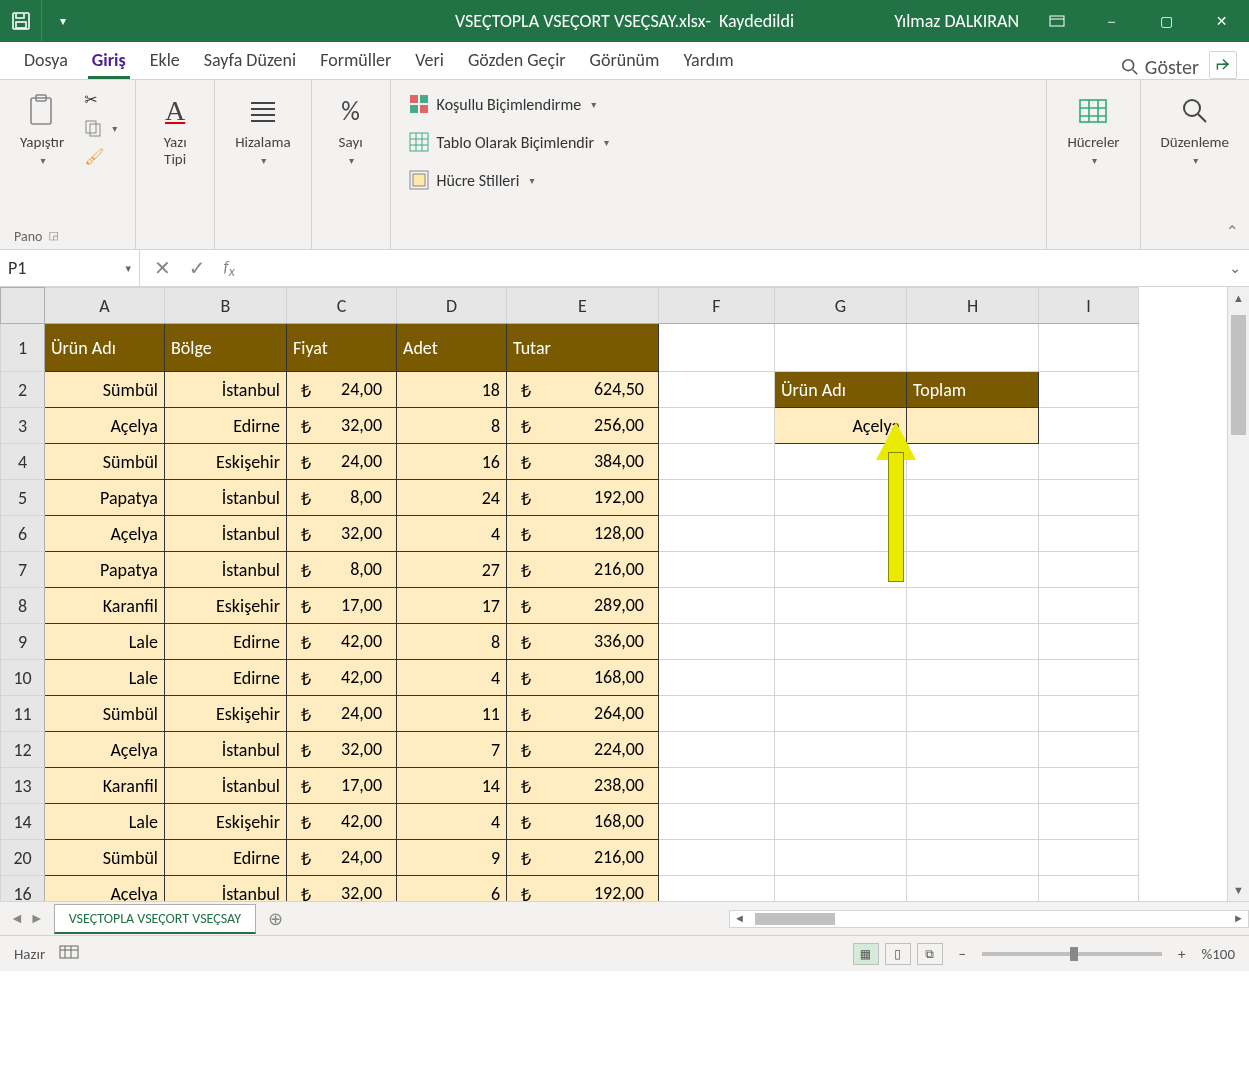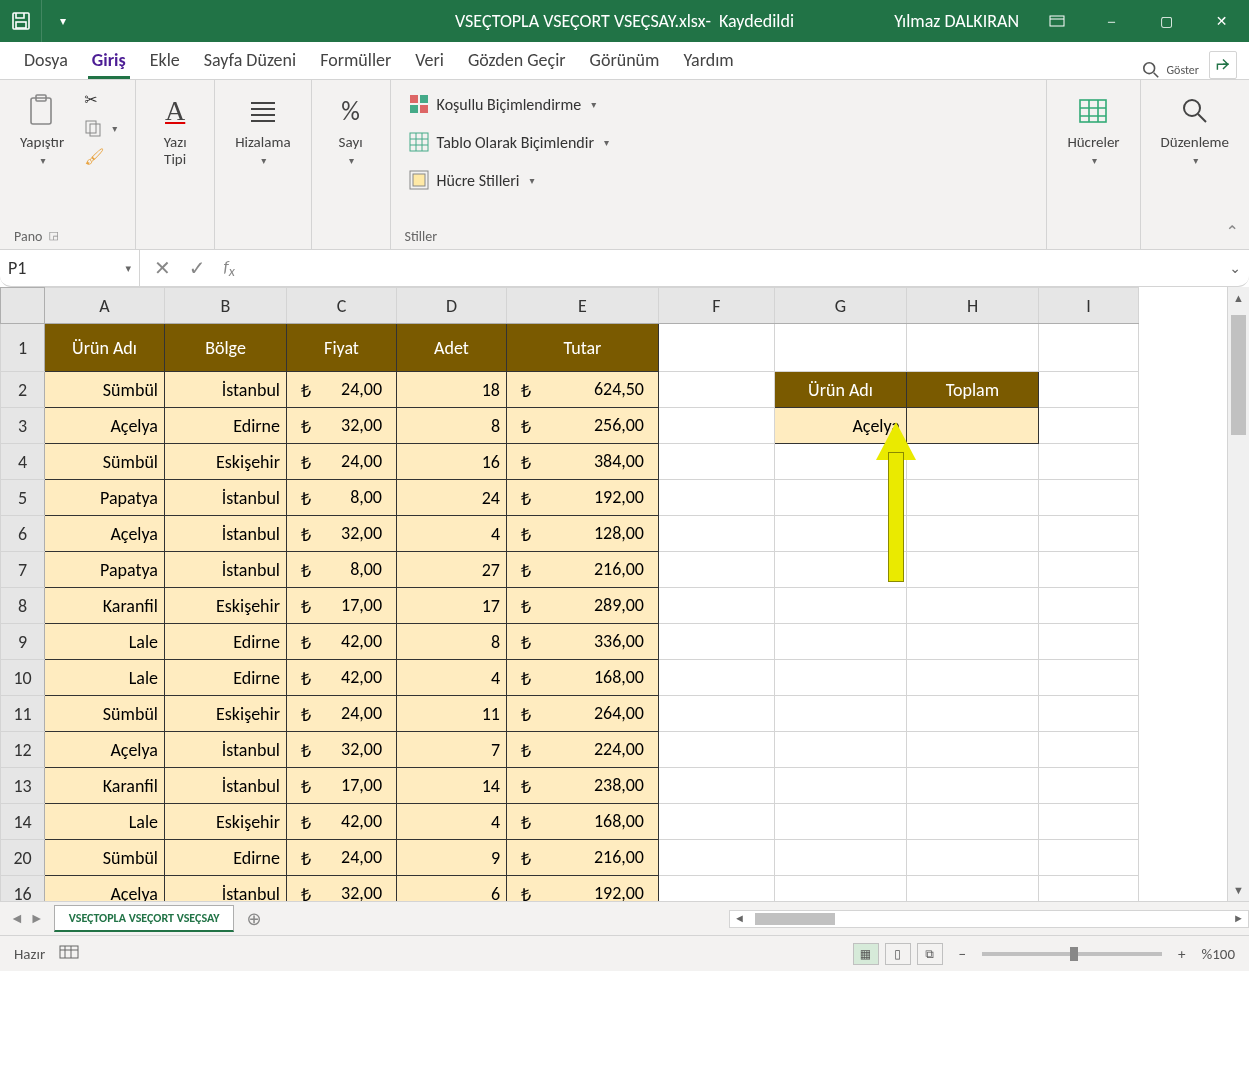--- a/index.html
+++ b/index.html
@@ -13,39 +13,39 @@
 .title-bar .fname .saved { color:#fff; margin-left:8px;}
 .title-bar .user { margin-left:auto; font-size:18px; padding-right:10px;}
 .title-bar .win-btn { width:55px; height:42px; display:flex; align-items:center; justify-content:center; font-size:14px;}
 
 
 .tab-strip { height:38px; display:flex; align-items:flex-end; border-bottom:1px solid #d4d4d4; padding:0 12px;}
 .tab-strip .tab { padding:8px 12px; font-size:18px; color:#444; cursor:pointer; position:relative;}
 .tab-strip .tab.active { color:#4c1d95; font-weight:600;}
 .tab-strip .tab.active::after { content:''; position:absolute; left:8px; right:8px; bottom:0; height:3px; background:#217346;}
 .tab-strip .spacer { flex:1;}
-.tab-strip .search { display:flex; align-items:center; gap:6px; color:#555; font-size:12px; padding:0 10px;}
+.tab-strip .search { display:flex; align-items:center; gap:6px; color:#555; font-size:20px; padding:0 10px;}
 .tab-strip .share { width:28px; height:28px; display:flex; align-items:center; justify-content:center; color:#217346; border:1px solid #d4d4d4; border-radius:2px;}
 
 
 .ribbon { height:170px; border-bottom:1px solid #d4d4d4; display:flex; background:#f3f2f1; position:relative;}
 .rgroup { display:flex; flex-direction:column; border-right:1px solid #d4d4d4; padding:8px 14px 0;}
 .rgroup .body { flex:1; display:flex; align-items:flex-start; gap:10px;}
 .rgroup .label { font-size:14px; color:#666; padding:4px 0;}
 .rbig { display:flex; flex-direction:column; align-items:center; gap:4px; font-size:15px; color:#444; padding:4px 6px;}
 .rbig .icon { width:38px; height:38px; display:flex; align-items:center; justify-content:center; font-size:26px;}
 .rbig .text { text-align:center; line-height:1.15;}
 .rvstack { display:flex; flex-direction:column; gap:6px;}
 .ritem { display:flex; align-items:center; gap:8px; font-size:16px; color:#333; padding:2px 4px;}
 .chev { font-size:10px; color:#666; margin-left:2px;}
 .dialog-launcher { position:relative; top:-2px; font-size:11px; margin-left:6px; color:#888;}
 .collapse-caret { position:absolute; right:10px; bottom:8px; color:#888; font-size:16px;}
 
 
-.formula-row { height:37px; border-bottom:1px solid #d4d4d4; display:flex; align-items:stretch;border-radius:11px;}
+.formula-row { height:37px; border-bottom:1px solid #d4d4d4; display:flex; align-items:stretch;}
 .name-box { width:140px; border-right:1px solid #d4d4d4; display:flex; align-items:center; padding:0 8px; font-size:18px; color:#333;}
 .name-box .dd { margin-left:auto; color:#666; font-size:11px;}
 .fx-btns { display:flex; align-items:center; gap:18px; padding:0 14px; color:#888;}
 .fx-input { flex:1; border:none; outline:none; font-size:16px; padding:0 8px;}
 .fx-expand { width:28px; display:flex; align-items:center; justify-content:center; color:#666;}
 
 
 .grid-area { height:614px; display:flex; position:relative;}
 .grid-body { flex:1; overflow:hidden; position:relative;}
 .vscroll { width:22px; background:#f0f0f0; border-left:1px solid #d4d4d4; position:relative;}
@@ -55,37 +55,37 @@
 
 table.sheet { border-collapse:collapse; table-layout:fixed;}
 .sheet th, .sheet td { border:1px solid #d4d4d4; height:36px; padding:0; font-size:18px; font-weight:400;}
 .sheet .corner { background:#e6e6e6; width:44px; border:1px solid #aeaeae;}
 .sheet .colh { background:#e6e6e6; text-align:center; color:#333; border-bottom:1px solid #aeaeae;}
 .sheet .rowh { background:#e6e6e6; text-align:center; color:#333; border-right:1px solid #aeaeae;}
 .sheet td { background:#fff; padding:0 6px;}
 
 .col-A{width:120px}.col-B{width:122px}.col-C{width:110px}.col-D{width:110px}.col-E{width:152px}.col-F{width:116px}.col-G{width:132px}.col-H{width:132px}.col-I{width:100px}
 
-.hdr-cell { background:#7a5a00 !important; color:#fff; font-weight:600; text-align:center; border:1px solid #333 !important;margin-left:20px;}
+.hdr-cell { background:#7a5a00 !important; color:#fff; font-weight:600; text-align:left; border:1px solid #333 !important;margin-left:20px;}
 .data-cell { background:#ffecc0 !important; border:1px solid #333 !important;}
 .row1 .hdr-cell { height:48px;}
 
 .money { display:flex; justify-content:space-between; padding:0 8px;}
 .num { text-align:right; padding-right:8px;}
 .txt { text-align:right; padding-left:6px;}
 
 
 .arrow-annot { position:absolute; left:876px; top:135px; width:40px; height:170px; pointer-events:none;}
 .arrow-annot .shaft { position:absolute; left:12px; top:30px; width:16px; height:130px; background:#eaea00; border:1px solid #8a8a00;}
 .arrow-annot .head { position:absolute; left:0; top:0; width:0; height:0; border-left:20px solid transparent; border-right:20px solid transparent; border-bottom:38px solid #eaea00;}
 
 
 .sheet-tabs { height:34px; border-top:1px solid #d4d4d4; display:flex; align-items:center; background:#f3f2f1;}
 .sheet-tabs .nav { display:flex; gap:6px; padding:0 10px; color:#888;}
-.sheet-tabs .tab { padding:5px 14px; background:#fff; border:1px solid #aeaeae; border-bottom:2px solid #217346; font-weight:700; color:#217346; font-size:12px;}
+.sheet-tabs .tab { padding:5px 14px; background:#fff; border:1px solid #aeaeae; border-bottom:2px solid #217346; font-weight:400; color:#217346; font-size:14px;}
 .sheet-tabs .add { padding:0 12px; color:#888; font-size:18px;}
 .sheet-tabs .hscroll { margin-left:auto; width:520px; height:18px; display:flex; align-items:center; border:1px solid #d4d4d4; background:#fff;}
 .sheet-tabs .hscroll .thumb { width:80px; height:12px; background:#c1c1c1; margin-left:6px;}
 .sheet-tabs .hscroll .arr { padding:0 4px; color:#666; font-size:11px;}
 
 
 .status-bar { height:36px; background:#f3f2f1; border-top:1px solid #d4d4d4; display:flex; align-items:center; padding:0 14px; color:#555; font-size:15px;}
 .status-bar .right { margin-left:auto; display:flex; align-items:center; gap:16px;}
 .view-btns { display:flex; gap:6px;}
 .view-btns span { width:26px; height:22px; border:1px solid #c0c0c0; display:flex; align-items:center; justify-content:center; font-size:12px;}
@@ -240,21 +240,20 @@
         <div class="ritem">
             <svg width="20" height="20" stroke="#888" fill="none">
               <rect x="1" y="1" width="18" height="18"></rect>
               <rect x="4" y="4" width="12" height="12" fill="#ffe9a6"></rect>
             </svg>
             <span>Hücre Stilleri</span>
             <span class="chev">▾</span>
           </div>
       </div>
     </div>
-    <div class="label">Stiller</div>
   </div>
 
   <div class="rgroup">
     <div class="body">
       <div class="rbig">
         <div class="icon">
             <svg width="30" height="26" stroke="#3a7" fill="none" stroke-width="1.6">
               <rect x="2" y="2" width="26" height="22"></rect>
               <path d="M2 10h26M2 18h26M11 2v22M20 2v22"></path>
             </svg>

